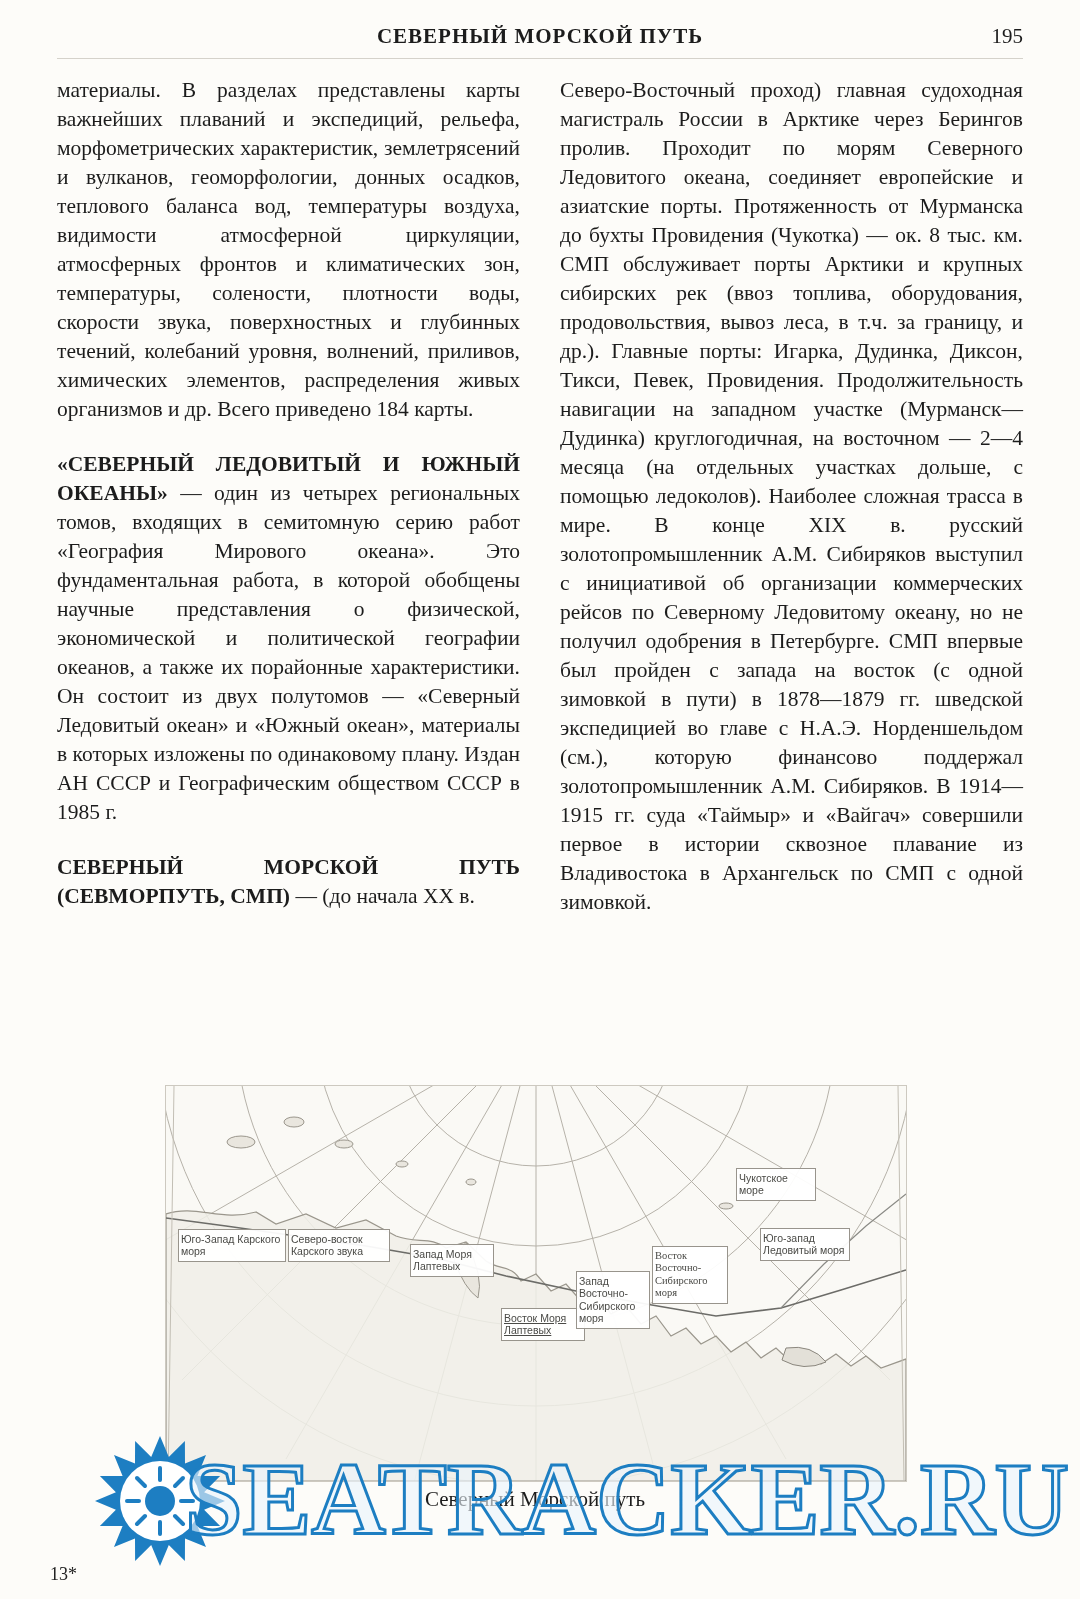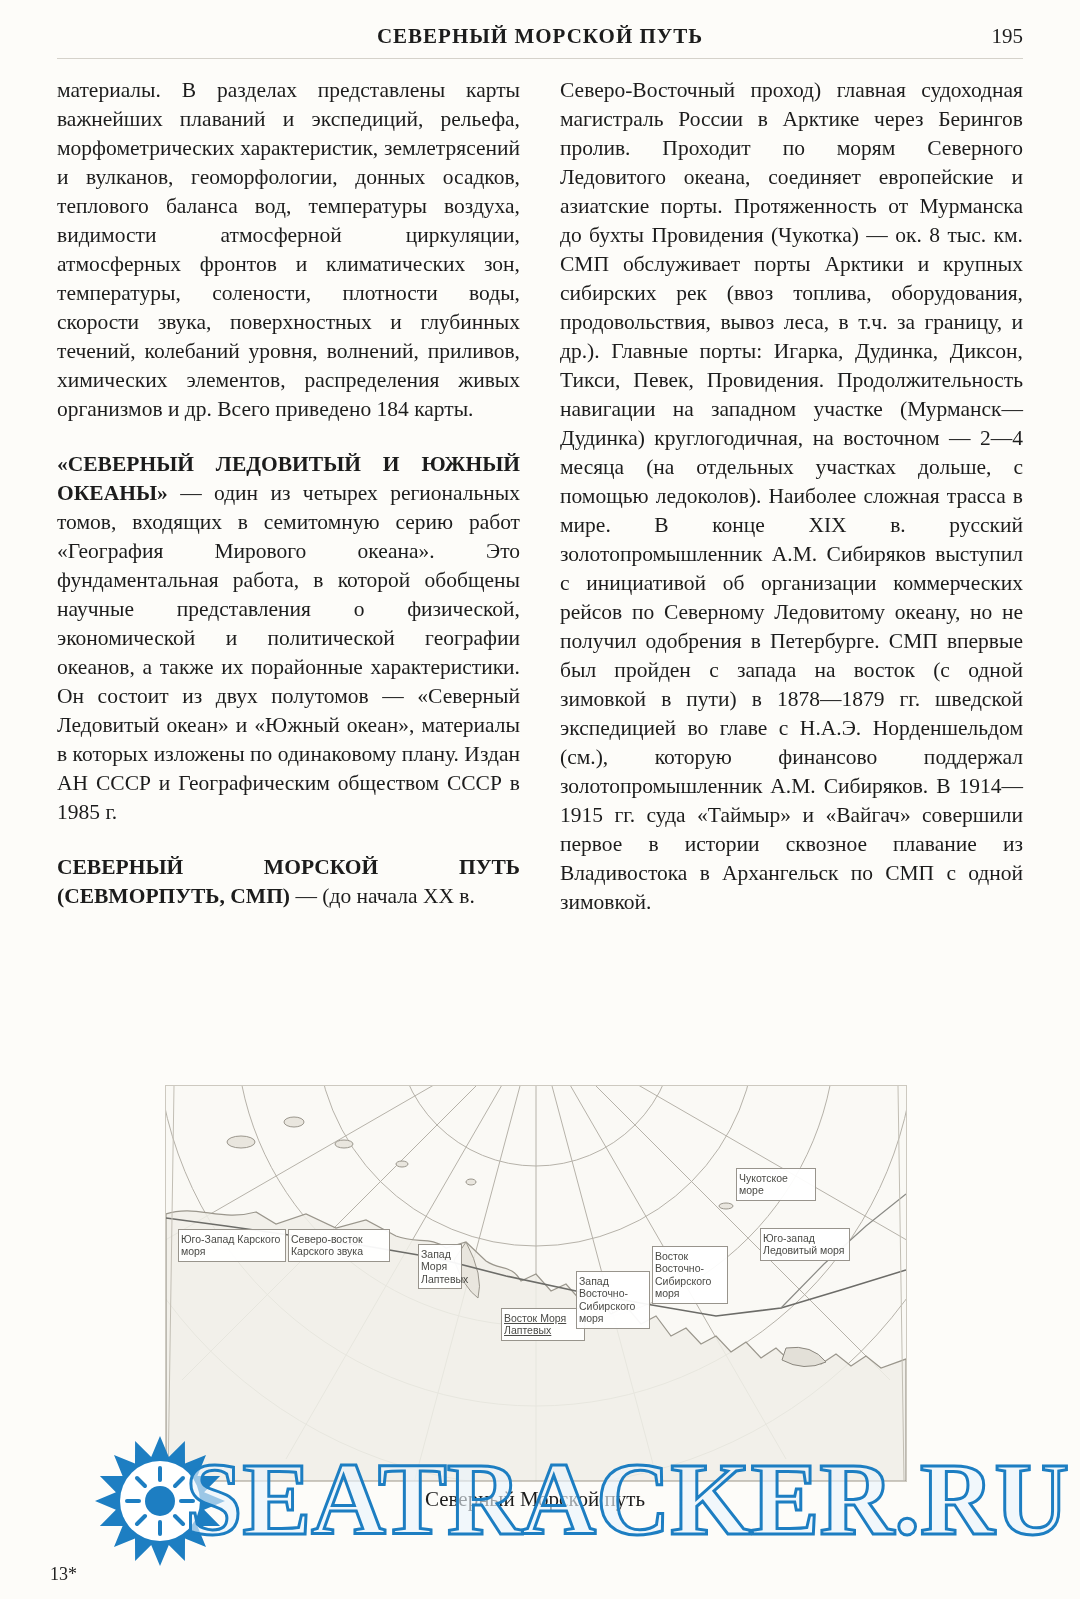--- a/index.html
+++ b/index.html
@@ -136,24 +136,24 @@
 
       <g stroke="#c2beb4" stroke-width="1">
         <line x1="8" y1="0" x2="2" y2="395"></line>
         <line x1="732" y1="0" x2="738" y2="395"></line>
       </g>
     </svg>
 
 
     <div class="map-label" style="left:12px;top:143px;width:108px;">Юго-Запад Карского моря</div>
     <div class="map-label" style="left:122px;top:143px;width:102px;">Северо-восток Карского звука</div>
-    <div class="map-label" style="left:252px;top:158px;width:44px;">Запад Моря Лаптевых</div>
+    <div class="map-label" style="left:244px;top:158px;width:84px;">Запад Моря Лаптевых</div>
     <div class="map-label" style="left:335px;top:222px;width:84px;text-decoration:underline;">Восток Моря Лаптевых</div>
     <div class="map-label" style="left:410px;top:185px;width:74px;">Запад Восточно-Сибирского моря</div>
-    <div class="map-label" style="left:486px;top:160px;width:76px;">Восток Восточно-Сибирского моря</div>
+    <div class="map-label" style="left:486px;top:160px;width:76px;font-family:Liberation Serif, serif;">Восток Восточно-Сибирского моря</div>
     <div class="map-label" style="left:570px;top:82px;width:80px;">Чукотское море</div>
     <div class="map-label" style="left:594px;top:142px;width:90px;">Юго-запад Ледовитый моря</div>
   </div>
 
   <div class="map-caption">Северный Морской путь</div>
 
   <div class="watermark">
     <svg class="sun" width="130" height="130" viewBox="0 0 130 130" aria-hidden="true">
       <polygon fill="#1d7ec2" points="130,65 109.1,73.8 125.1,89.9 102.4,90 111,111 90,102.4 89.9,125.1 73.8,109.1 65,130 56.2,109.1 40.1,125.1 40,102.4 19,111 27.6,90 4.9,89.9 20.9,73.8 0,65 20.9,56.2 4.9,40.1 27.6,40 19,19 40,27.6 40.1,4.9 56.2,20.9 65,0 73.8,20.9 89.9,4.9 90,27.6 111,19 102.4,40 125.1,40.1 109.1,56.2"></polygon>
       <circle cx="65" cy="65" r="40" fill="#ffffff"></circle>

